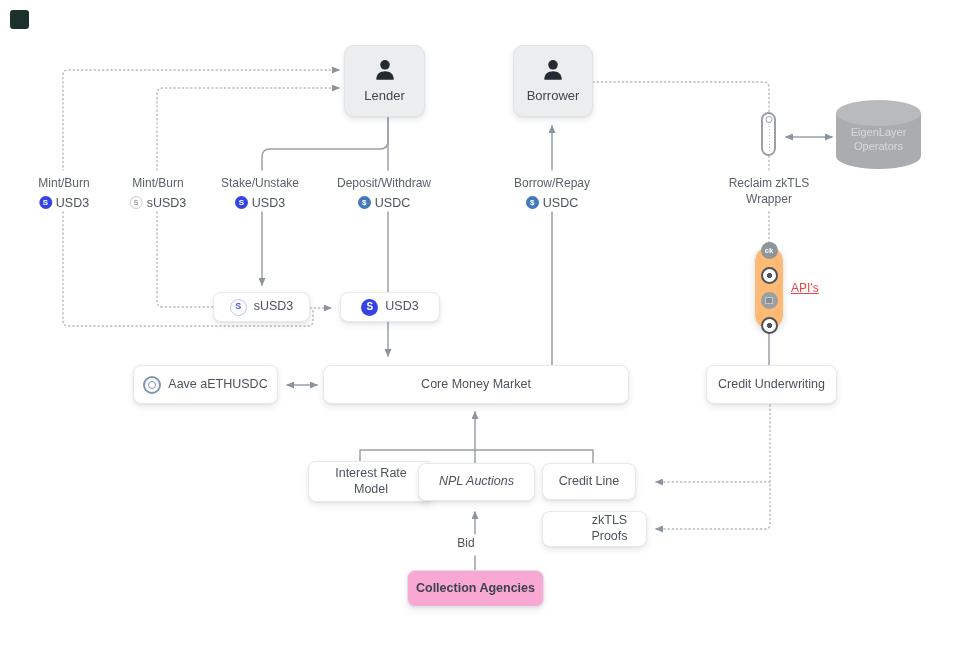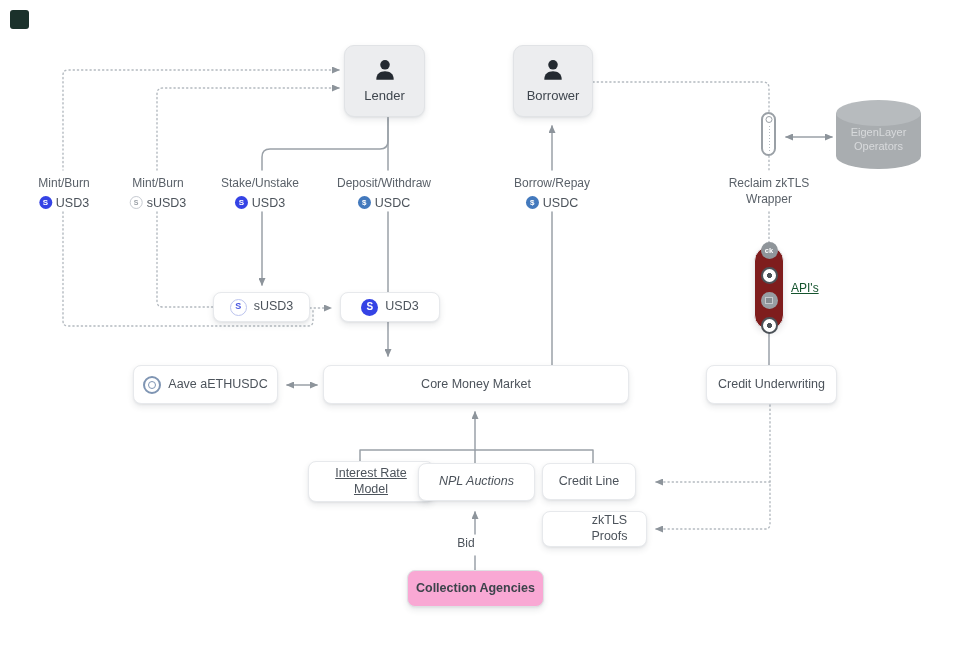--- a/index.html
+++ b/index.html
@@ -17,21 +17,21 @@
   .gray-node{background:#f9a8d4;border-color:#dfe1e4;color:#3c434b;font-weight:600;}
 
   
   #lender{left:344px;top:45px;width:81px;height:72px;}
   #borrower{left:513px;top:45px;width:80px;height:72px;}
   #susd3{left:213px;top:292px;width:97px;height:30px;}
   #usd3{left:340px;top:292px;width:100px;height:30px;}
   #aave{left:133px;top:365px;width:145px;height:39px;}
   #cmm{left:323px;top:365px;width:306px;height:39px;}
   #cu{left:706px;top:365px;width:131px;height:39px;}
-  #irm{left:308px;top:461px;width:126px;height:41px;padding:15px;text-decoration:underline;}
+  #irm{left:308px;top:461px;width:126px;height:41px;padding:15px;}
   #npl{left:418px;top:463px;width:117px;height:38px;font-style:italic;}
   #cl{left:542px;top:463px;width:94px;height:37px;}
   #zkp{left:542px;top:511px;width:105px;height:36px;padding-left:30px;}
   #ca{left:407px;top:570px;width:137px;height:37px;}
 
   
   .person{width:26px;height:26px;display:block;}
   .person svg{width:100%;height:100%;fill:#242a31;}
 
   
@@ -53,40 +53,40 @@
           font-size:12px;line-height:1.3;white-space:nowrap;}
   .elabel .token{display:flex;align-items:center;justify-content:center;gap:4px;margin-top:3px;
           color:#4c535b;font-size:12.5px;}
   #lbl-mb-usd3{left:64px;top:176px;}
   #lbl-mb-susd3{left:158px;top:176px;}
   #lbl-stake{left:260px;top:176px;}
   #lbl-deposit{left:384px;top:176px;}
   #lbl-borrow{left:552px;top:176px;}
   #lbl-reclaim{left:769px;top:176px;width:104px;white-space:normal;}
   #lbl-bid{left:466px;top:536px;color:#4c535b;}
-  #lbl-apis{left:791px;top:281px;transform:none;color:#14532d;text-decoration:underline;}
+  #lbl-apis{left:791px;top:281px;transform:none;color:#ef4444;text-decoration:underline;}
 
   
   #eigen{position:absolute;left:836px;top:100px;width:85px;height:74px;}
   #eigen .cyl-top{position:absolute;left:0;top:0;width:85px;height:26px;border-radius:50%;background:#b7bbbe;}
   #eigen .cyl-body{position:absolute;left:0;top:13px;width:85px;height:56px;background:#a9adb0;
                    border-radius:0 0 42px 42px / 0 0 13px 13px;}
   #eigen .cyl-label{position:absolute;left:0;top:26px;width:85px;text-align:center;
                     color:#d8dadc;font-size:11px;line-height:1.25;}
 
   
   #wrapper-pill{position:absolute;left:761px;top:112px;width:15px;height:44px;background:#fff;
                 border:2px solid #9aa0a6;border-radius:8px;box-sizing:border-box;}
   #wrapper-pill::before{content:"";position:absolute;left:50%;top:2px;transform:translateX(-50%);
                 width:7px;height:7px;border:1.5px solid #9aa0a6;border-radius:50%;box-sizing:border-box;}
   #wrapper-pill::after{content:"";position:absolute;left:50%;top:12px;bottom:3px;width:1px;
                 background:repeating-linear-gradient(to bottom,#b6bcc2 0 1px,transparent 1px 3px);}
 
   
-  #api-pill{position:absolute;left:754px;top:246px;width:30px;height:84px;background:#7f1d1d;
+  #api-pill{position:absolute;left:754px;top:246px;width:30px;height:84px;background:#fdba74;
             border:1px solid #eceef0;border-radius:15px;
             box-shadow:0 3px 6px rgba(40,45,60,.12);display:flex;flex-direction:column;
             align-items:center;justify-content:center;gap:8px;box-sizing:border-box;}
   .api-ic{width:17px;height:17px;border-radius:50%;flex:none;display:flex;align-items:center;
           justify-content:center;box-sizing:border-box;}
   .api-ck{background:#8f959a;color:#fff;font-size:7.5px;font-weight:700;}
   .api-target{border:2px solid #4c5258;background:radial-gradient(circle,#4c5258 0 2.5px,#fff 2.6px);}
   .api-grid{background:#989ea3;}
   .api-grid i{width:8px;height:7px;background:#868c91;border:1px solid #c7cacd;display:block;box-sizing:border-box;}
 

